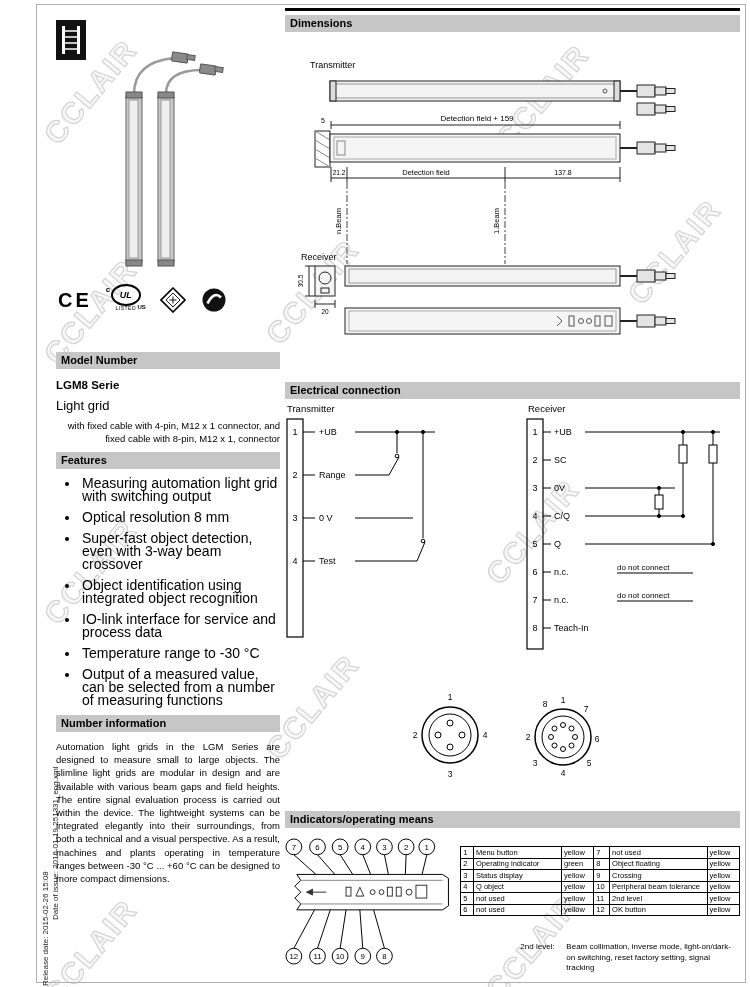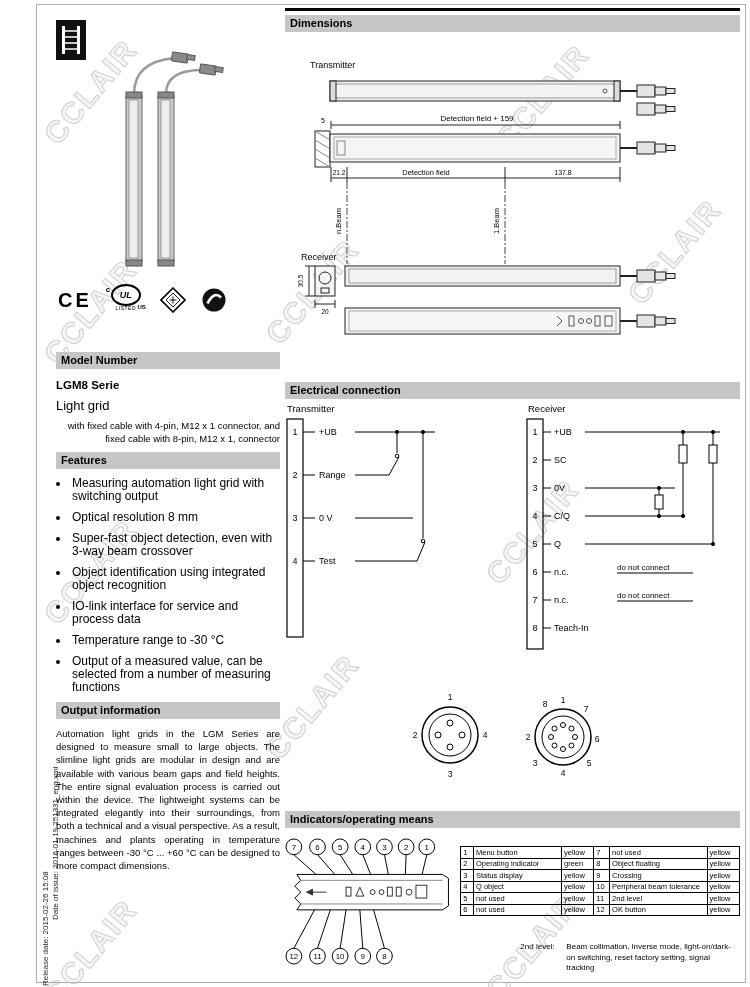--- a/index.html
+++ b/index.html
@@ -34,21 +34,21 @@
   .ul-c { position:absolute; left:-1px; top:1px; font-size:8px; font-weight:bold; }
   .ul-us { position:absolute; right:-1px; bottom:6px; font-size:6px; font-weight:bold; }
   .ul-circle { display:inline-block; width:30px; height:22px; border:2px solid #000; border-radius:50%;
                line-height:19px; font-weight:bold; font-style:italic; font-size:9px; }
   .ul-listed { font-size:5px; letter-spacing:0.5px; margin-top:-1px; }
   .model-title { font-size:11.5px; font-weight:bold; margin-top:10px; }
   .model-sub { font-size:13px; margin-top:7px; }
   .model-desc { font-size:9.5px; line-height:13px; margin-top:6px;text-align:right; }
   .gap-header { margin-top:7px; }
   .features-list { margin:8px 0 0 14px; }
-  .features-list li { font-size:12px; line-height:13px; margin-bottom:8px; padding-left:2px; }
+  .features-list li { font-size:14px; line-height:13px; margin-bottom:8px; padding-left:2px;margin-left:10px; }
   .prod-text { font-size:9.5px; line-height:13.2px; margin-top:8px; text-align:justify; }
 
   
   svg text { font-family:"Liberation Sans", sans-serif; fill:#000; }
   .dims-svg { display:block; margin-top:4px; }
   .elec-labels { position:relative; height:16px; margin-top:2px; }
   .elec-labels span { position:absolute; top:2px; font-size:9.5px; }
   .elec-label-t { left:2px; }
   .elec-label-r { left:243px; }
   .pinout-svg { display:block; margin-top:2px; }
@@ -153,21 +153,21 @@
     <ul class="features-list">
       <li>Measuring automation light grid with switching output</li>
       <li>Optical resolution 8 mm</li>
       <li>Super-fast object detection, even with 3-way beam crossover</li>
       <li>Object identification using integrated object recognition</li>
       <li>IO-link interface for service and process data</li>
       <li>Temperature range to -30 °C</li>
       <li>Output of a measured value, can be selected from a number of measuring functions</li>
     </ul>
 
-    <div class="sec-header gap-header">Output information</div>
+    <div class="sec-header gap-header">Number information</div>
     <div class="prod-text">Automation light grids in the LGM Series are designed to measure small to large objects. The slimline light grids are modular in design and are available with various beam gaps and field heights. The entire signal evaluation process is carried out within the device. The lightweight systems can be integrated elegantly into their surroundings, from both a technical and a visual perspective. As a result, machines and plants operating in temperature ranges between -30 °C ... +60 °C can be designed to more compact dimensions.</div>
   </div>
 
   <div class="col-right">
     <div class="top-rule"></div>
 
     
     <div class="sec-header">Dimensions</div>
     <svg class="dims-svg" width="455" height="340" viewBox="0 0 455 340">
       <text x="25" y="32" font-size="9">Transmitter</text>

